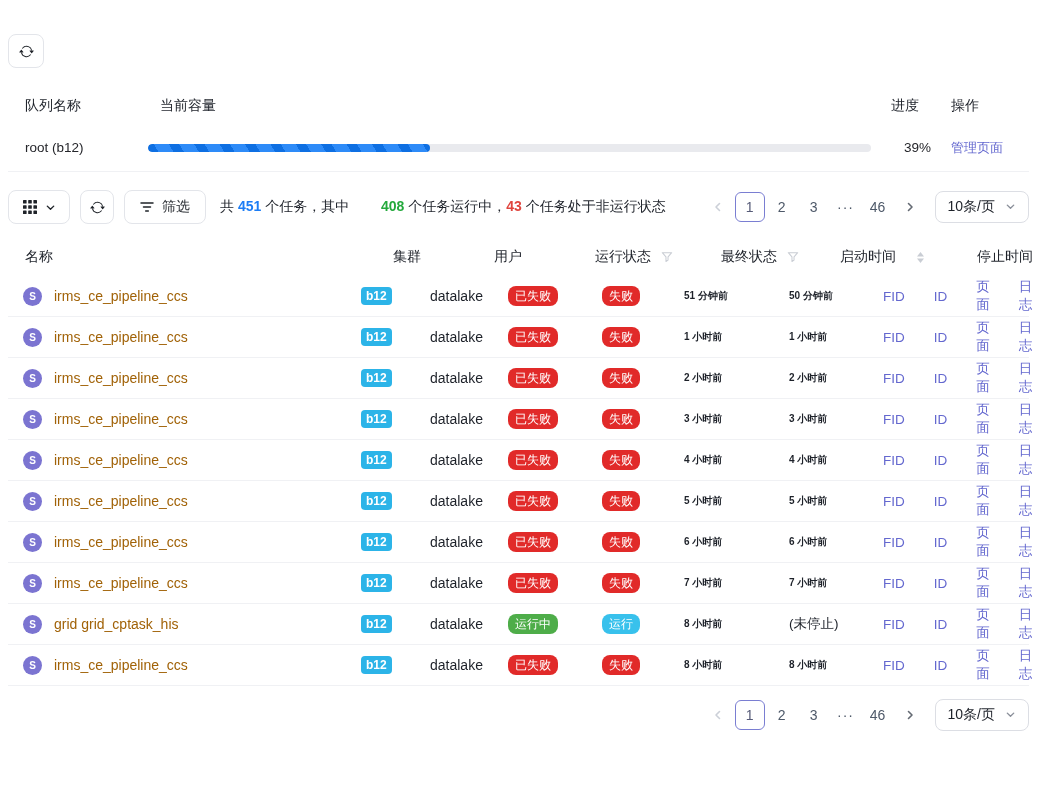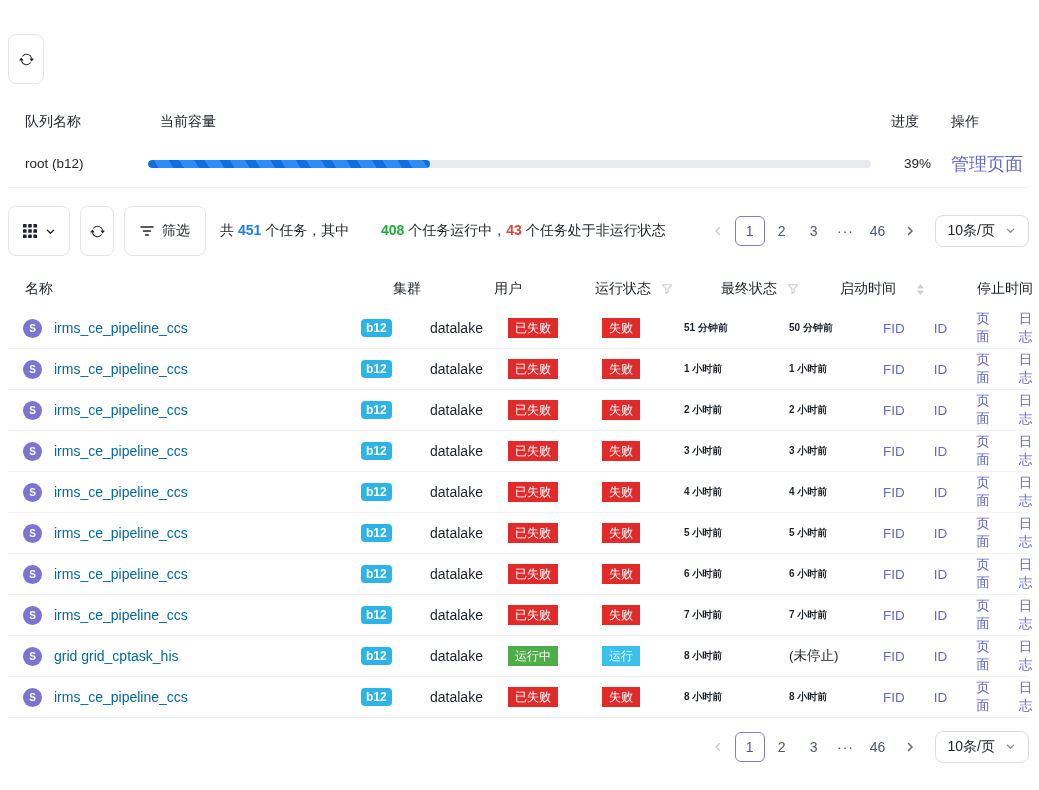--- a/index.html
+++ b/index.html
@@ -4,39 +4,39 @@
 <style>
   * { box-sizing: border-box; margin: 0; padding: 0; }
   html,body { width:1039px; height:790px; background:#fff; overflow:hidden;
     font-family:"Liberation Sans","DejaVu Sans",sans-serif; color:#1d2129; font-size:14px; }
   .page { padding:14px 10px 0 8px; }
 
   .section-title { font-size:17px; font-weight:700; color:#17181d; }
 
   
   .btn { display:inline-flex; align-items:center; justify-content:center; gap:8px;
-    height:50px; background:#fff; border:1px solid #e3e5ea; border-radius:8px;
+    height:34px; background:#fff; border:1px solid #e3e5ea; border-radius:8px;
     color:#1f2329; cursor:pointer; font-size:14px; }
   .btn svg { display:block; }
 
   
   .res-refresh { width:36px; margin-top:20px; }
   .res-table { margin-top:20px; }
   .res-head, .res-row { display:grid; grid-template-columns:140px 1fr 64px 90px; align-items:center; }
   .res-head { height:36px; color:#1d2129; font-weight:500;gap:12px; }
   .res-row { height:48px; border-bottom:1px solid #f0f1f4; }
   .cell-pad { padding-left:17px; }
   .col-progress { text-align:right; padding-right:8px; }
   .col-action { padding-left:12px; }
   .queue-name { font-size:13.5px; color:#25262b; }
   .progress-track { height:8px; background:#e9eaee; border-radius:4px; overflow:hidden; margin-right:4px; }
   .progress-fill { height:100%; border-radius:4px;
     background:repeating-linear-gradient(60deg, var(--progress_dark) 0 9px, var(--progress) 9px 22px); }
   .progress-label { font-size:13.5px; color:#25262b; }
-  a.link { color:var(--link); text-decoration:none; font-size:18px; cursor:pointer; }
+  a.link { color:var(--link); text-decoration:none; font-size:13px; cursor:pointer; }
 
   
   .tasks-title { margin-top:28px; }
   .toolbar { margin-top:18px; display:flex; align-items:center; justify-content:space-between; }
   .toolbar-left { display:flex; align-items:center; }
   .btn-grid { width:62px; margin-right:10px; }
   .btn-refresh2 { width:34px; margin-right:10px; }
   .btn-filter { padding:0 15px; }
   .summary { margin-left:14px; font-size:14px; color:#1d2129; white-space:nowrap; }
   .summary b { font-weight:700; }
@@ -62,26 +62,26 @@
     grid-template-columns:351px 69px 69px 94px 87px 105px 98px 1fr; }
   .task-head { height:38px; font-weight:500; color:#1d2129;gap:32px; }
   .head-cell { display:flex; align-items:center; padding-left:2px; }
   .head-cell.first { padding-left:17px; }
   .funnel { margin-left:10px; display:inline-flex; cursor:pointer; }
   .sorter { margin-left:20px; display:inline-flex; flex-direction:column; gap:1px; cursor:pointer; }
   .task-row { height:41px; border-bottom:1px solid #f0f1f4; }
   .name-cell { display:flex; align-items:center; padding-left:15px; gap:12px; }
   .avatar { width:19px; height:19px; border-radius:50%; background:var(--avatar); color:#fff;
     font-size:10px; font-weight:700; display:flex; align-items:center; justify-content:center; flex:0 0 19px; }
-  .task-name { font-size:14px; color:#0369a1; }
+  .task-name { font-size:14px; color:#a16207; }
   .cell { padding-left:2px; }
   .badge-cluster { display:inline-block; background:var(--cluster_badge); color:#fff;
     font-size:12px; font-weight:700; line-height:1; padding:3px 5px; border-radius:4px; }
   .badge-status { display:inline-block; color:#fff; font-size:12px; line-height:1;
-    padding:4px 7px; border-radius:0; margin-left:9px; white-space:nowrap; }
+    padding:4px 7px; border-radius:8px; margin-left:9px; white-space:nowrap; }
   .rs-failed, .fs-failed { background:var(--failed_badge); }
   .rs-running { background:var(--running_badge); }
   .fs-running { background:var(--running_final_badge); }
   .time { font-size:10px; font-weight:700; color:#1d2129; padding-left:6px; white-space:nowrap; }
   .time.plain { font-weight:400; font-size:13.5px; }
   .ops { display:flex; align-items:center; gap:29px; }
   .ops a { font-size:13.5px; }
 
   .bottom-bar { display:flex; justify-content:flex-end; margin-top:13px; padding-right:0; }
 </style>

